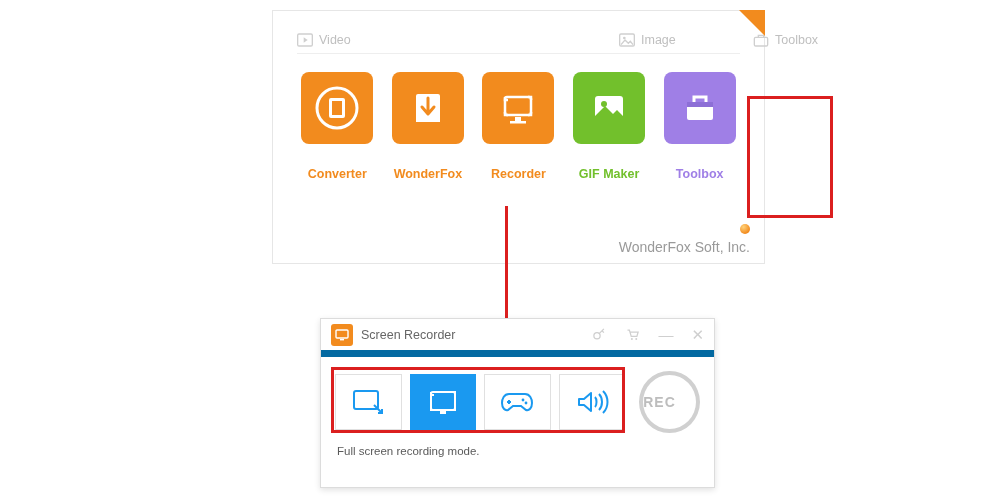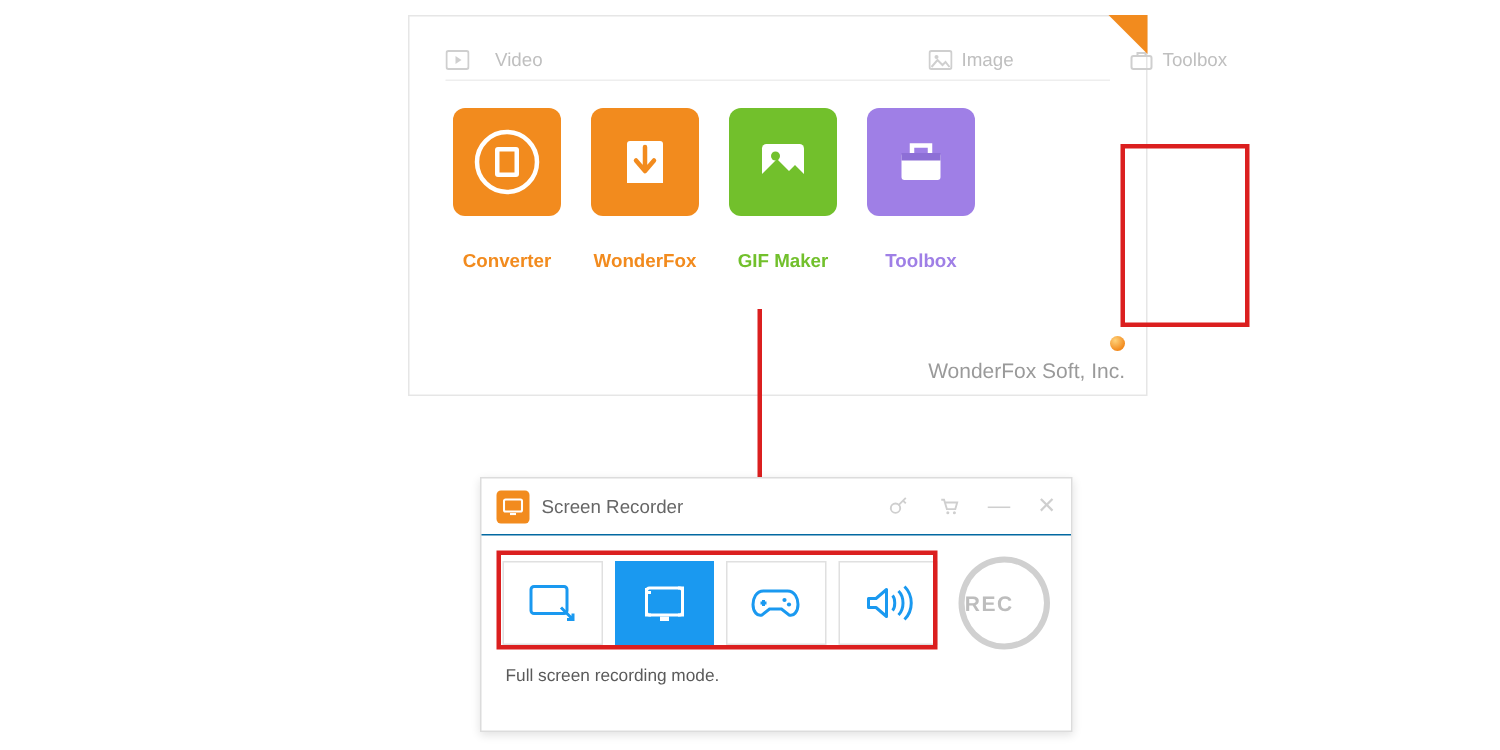--- a/index.html
+++ b/index.html
@@ -30,21 +30,21 @@
     border-color: transparent #f28b1e transparent transparent;
   }
   .category-row {
     display: flex;
     align-items: center;
     padding: 22px 24px 0 24px;
     gap: 42px;
     color: #bfbfbf;
     font-size: 12.5px;
   }
-  .cat-video { flex: 0 0 280px; display:flex; gap:17px; }
+  .cat-video { flex: 0 0 280px; display:flex; gap:6px; }
   .cat-image { flex: 0 0 92px; display:flex; align-items:center; gap:6px; }
   .cat-toolbox { display:flex; align-items:center; gap:6px; }
   .cat-icon { width: 16px; height: 14px; }
   .cat-underline { height:1px; background:#eee; margin: 6px 24px 0 24px; }
   .tiles {
     display: flex;
     gap: 10px;
     padding: 18px 24px 0 24px;
   }
   .tile {
@@ -78,21 +78,21 @@
   
   .rec-window {
     position:absolute;
     left: 320px; top: 318px;
     width: 395px; height: 170px;
     border: 1px solid #dcdcdc;
     background: #fff;
     box-shadow: 0 2px 6px rgba(0,0,0,0.12);
   }
   .rec-titlebar {
-    height: 38px; border-bottom:1px solid #0369a1;
+    height: 38px; border-bottom:7px solid #0369a1;
     display:flex; align-items:center; padding: 0 10px;
     font-size: 12.5px; color:#666;justify-content:space-between;
   }
   .rec-app-icon {
     width:22px; height:22px; background:#f28b1e; border-radius:3px;
     display:flex; align-items:center; justify-content:center; margin-right:8px;
   }
   .rec-title { flex:1; }
   .rec-title-icons { display:flex; gap:18px; align-items:center; color:#cfcfcf; }
   .rec-close, .rec-min { cursor:pointer; font-size:15px; line-height:1; }
@@ -182,20 +182,31 @@
       <div class="tile-icon" style="background:#f28b1e">
         <svg width="44" height="44" viewBox="0 0 44 44">
             <rect x="10" y="8" width="24" height="28" rx="2" fill="#fff"></rect>
             <path d="M22 12 V26 M16 21 L22 28 L28 21" stroke="#f28b1e" stroke-width="3" fill="none" stroke-linecap="round" stroke-linejoin="round"></path>
             <rect x="10" y="32" width="24" height="4" fill="#fff"></rect>
           </svg>
       </div>
       <span class="tile-label c-orange">WonderFox</span>
     </div>
     <div class="tile">
+      <div class="tile-icon" style="background:#f28b1e">
+        <svg width="44" height="44" viewBox="0 0 44 44">
+            <rect x="9" y="11" width="26" height="18" rx="2" fill="none" stroke="#fff" stroke-width="2.5"></rect>
+            <path d="M12 14 H9 V11 M32 11 H35 V14 M35 26 V29 H32 M12 29 H9 V26" stroke="#fff" stroke-width="2.5" fill="none"></path>
+            <rect x="19" y="31" width="6" height="4" fill="#fff"></rect>
+            <rect x="14" y="35" width="16" height="2.5" fill="#fff"></rect>
+          </svg>
+      </div>
+      <span class="tile-label c-orange">Recorder</span>
+    </div>
+    <div class="tile">
       <div class="tile-icon" style="background:#72c02c">
         <svg width="44" height="44" viewBox="0 0 44 44">
             <rect x="8" y="10" width="28" height="24" rx="3" fill="#fff"></rect>
             <circle cx="17" cy="18" r="3" fill="#72c02c"></circle>
             <path d="M8 30 L18 20 L26 28 L30 24 L36 30 V34 H8 Z" fill="#72c02c"></path>
           </svg>
       </div>
       <span class="tile-label c-green">GIF Maker</span>
     </div>
     <div class="tile">

